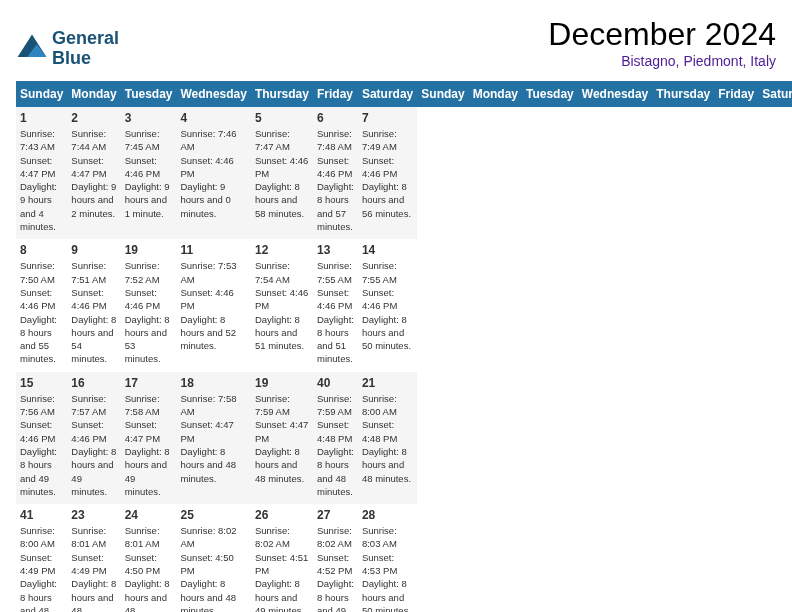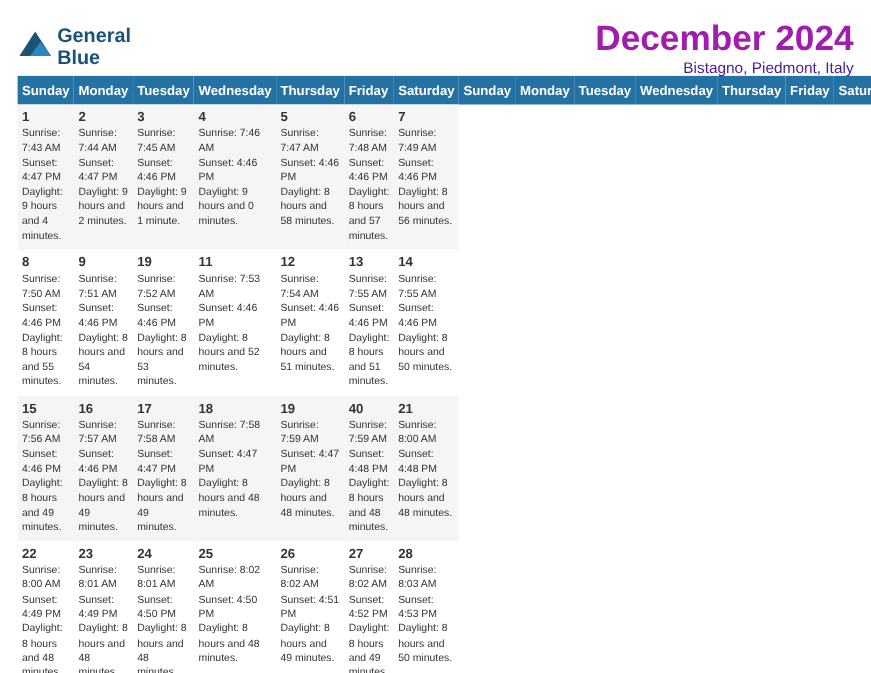--- a/index.html
+++ b/index.html
@@ -6,21 +6,22 @@
     body {
       font-family: Arial, sans-serif;
       background: #fff;
       width: 792px;
       min-height: 612px;
       padding: 16px;
     }
     .header {
       display: flex;
       justify-content: space-between;
-      align-items: center;
+      align-items: flex-end;
+      margin-bottom: 12px;
     }
     .logo {
       display: flex;
       align-items: center;
       gap: 4px;
     }
     .logo-text {
       font-size: 18px;
       font-weight: bold;
       color: #333;
@@ -31,22 +32,22 @@
     }
     .logo-icon {
       width: 32px;
       height: 32px;
     }
     .title-block {
       text-align: right;
     }
     .month-title {
       font-size: 32px;
-      font-weight: bold;
-      color: #a21caf;
+      font-weight: normal;
+      color: #000000;
     }
     .subtitle {
       font-size: 14px;
       color: #4c1d95;
     }
     table {
       width: 100%;
       border-collapse: collapse;
       font-size: 10px;
     }
@@ -295,21 +296,21 @@
           <span class="day-num">21</span>
           <div class="day-detail">
             Sunrise: 8:00 AM<br>
             Sunset: 4:48 PM<br>
             Daylight: 8 hours and 48 minutes.
           </div>
         </td>
       </tr>
       <tr>
         <td>
-          <span class="day-num">22</span>
+          <span class="day-num">41</span>
           <div class="day-detail">
             Sunrise: 8:00 AM<br>
             Sunset: 4:49 PM<br>
             Daylight: 8 hours and 48 minutes.
           </div>
         </td>
         <td>
           <span class="day-num">23</span>
           <div class="day-detail">
             Sunrise: 8:01 AM<br>

